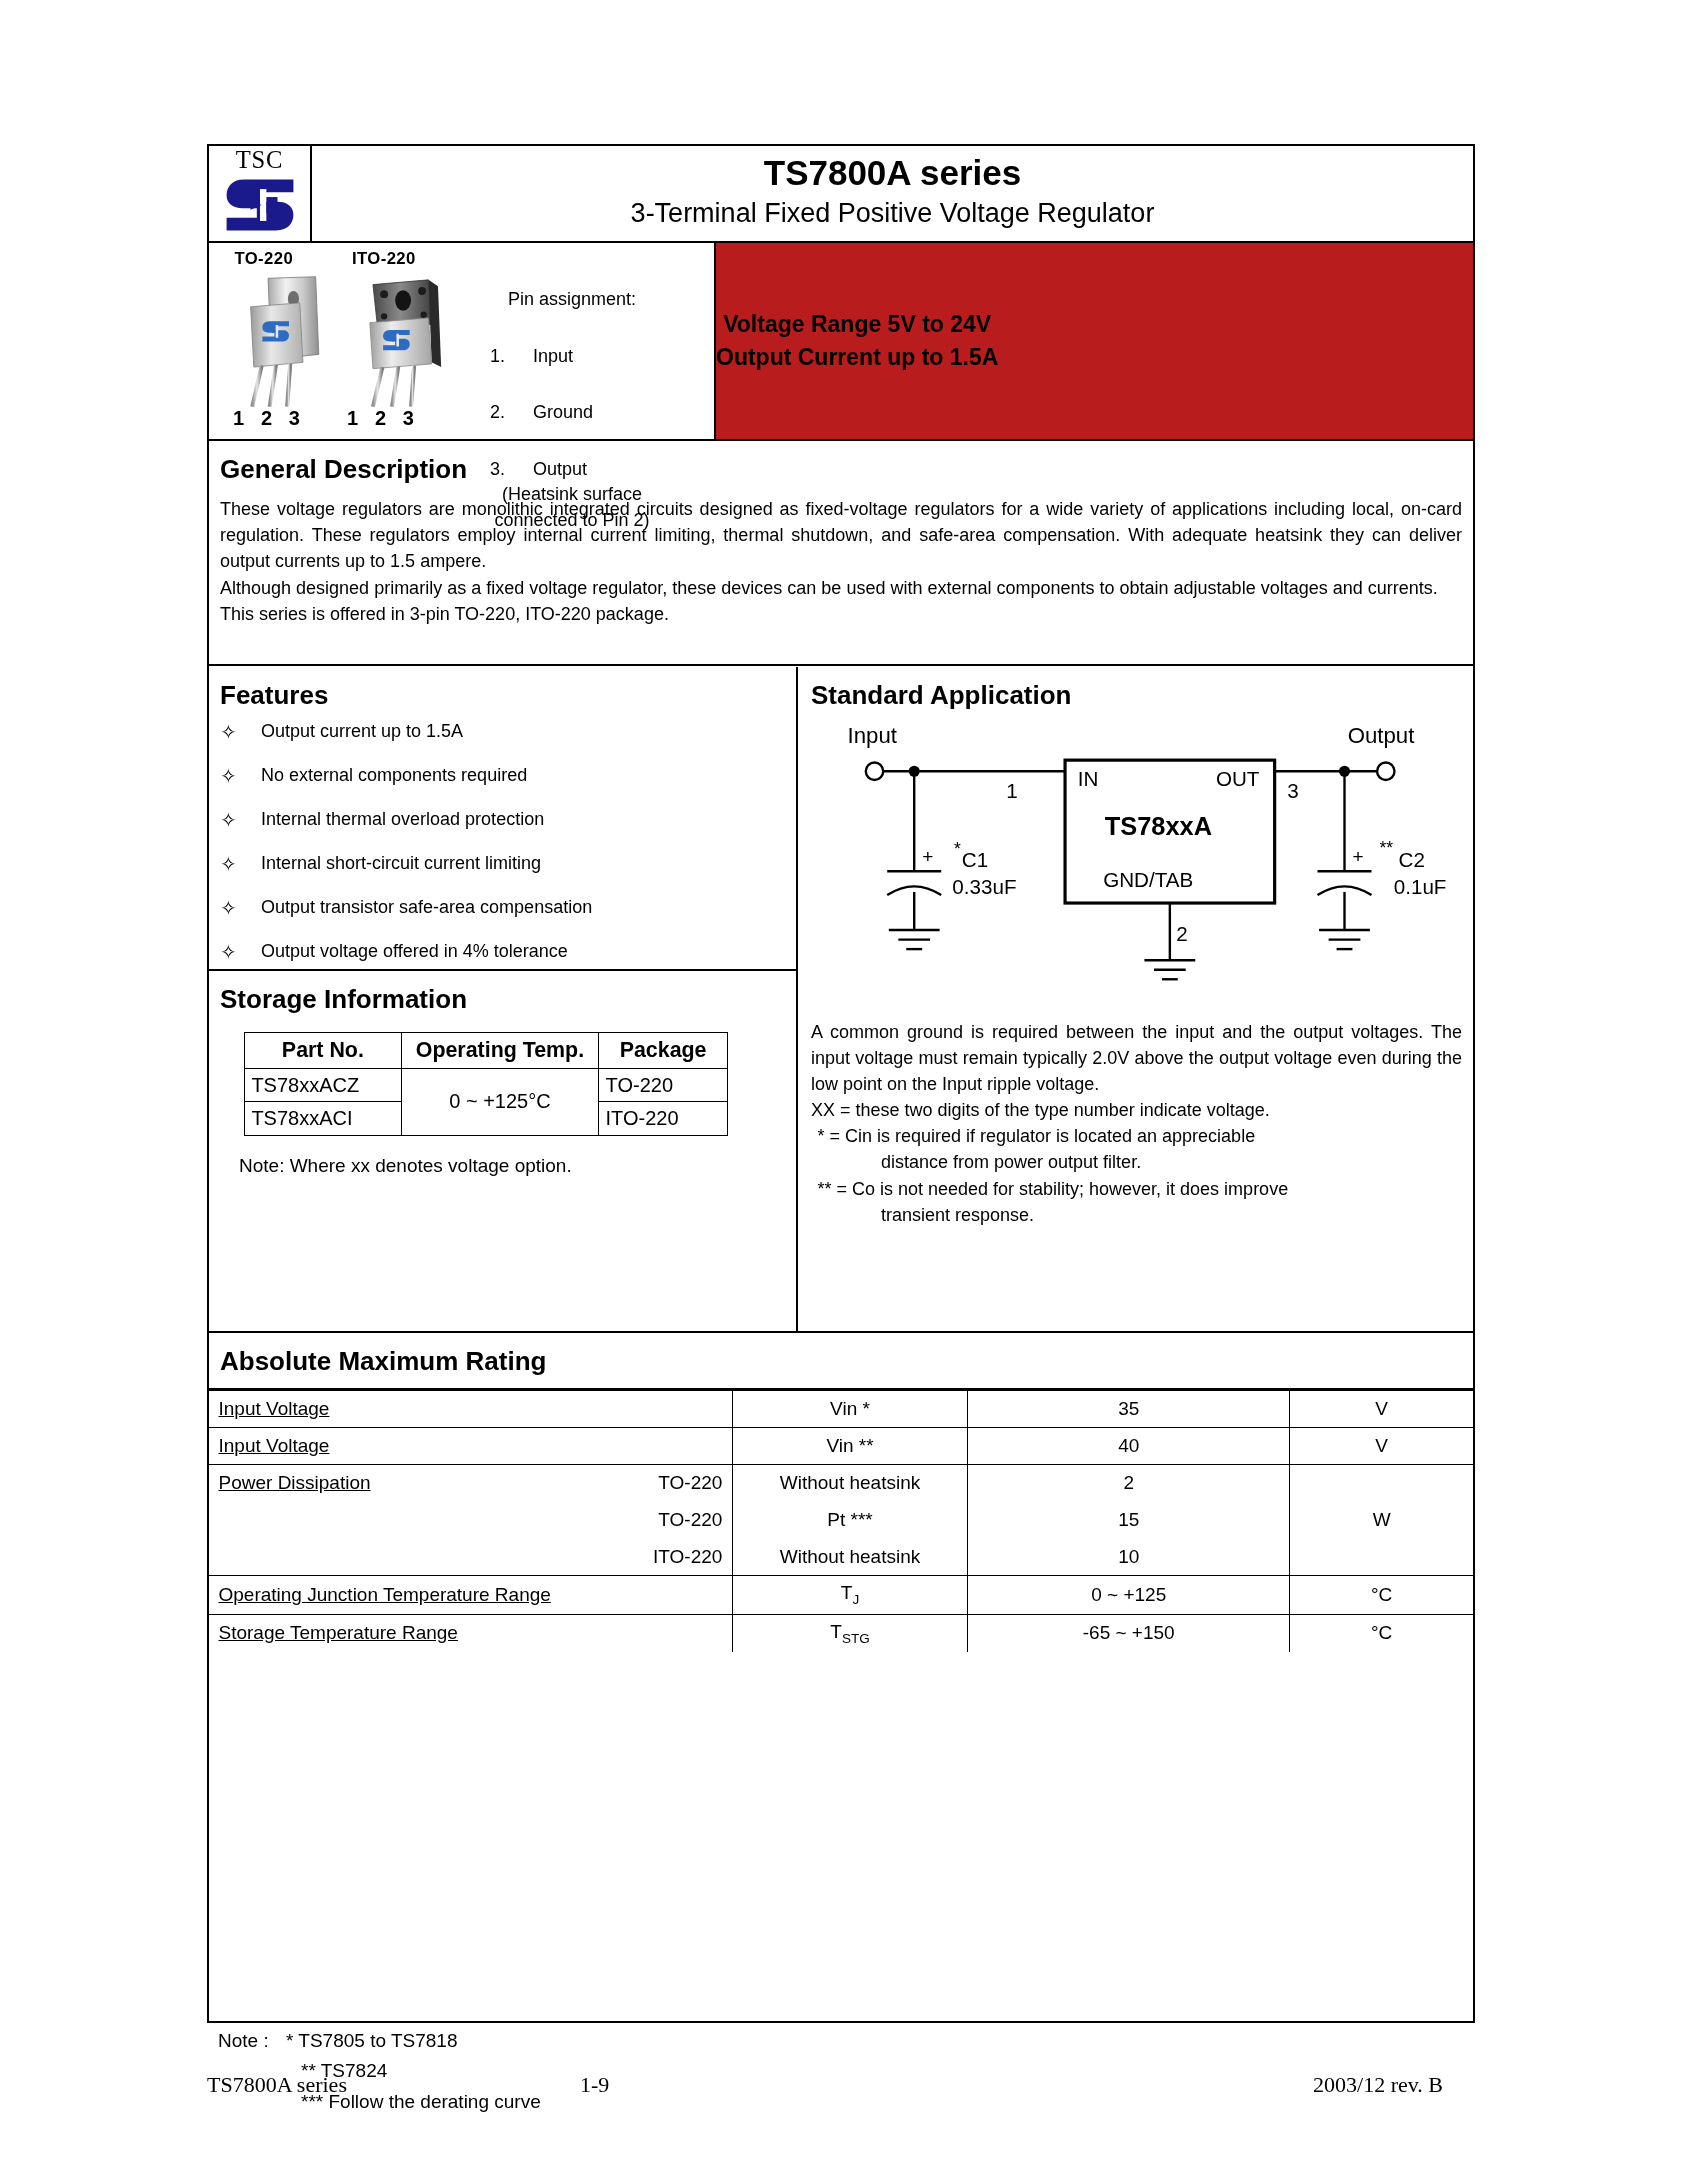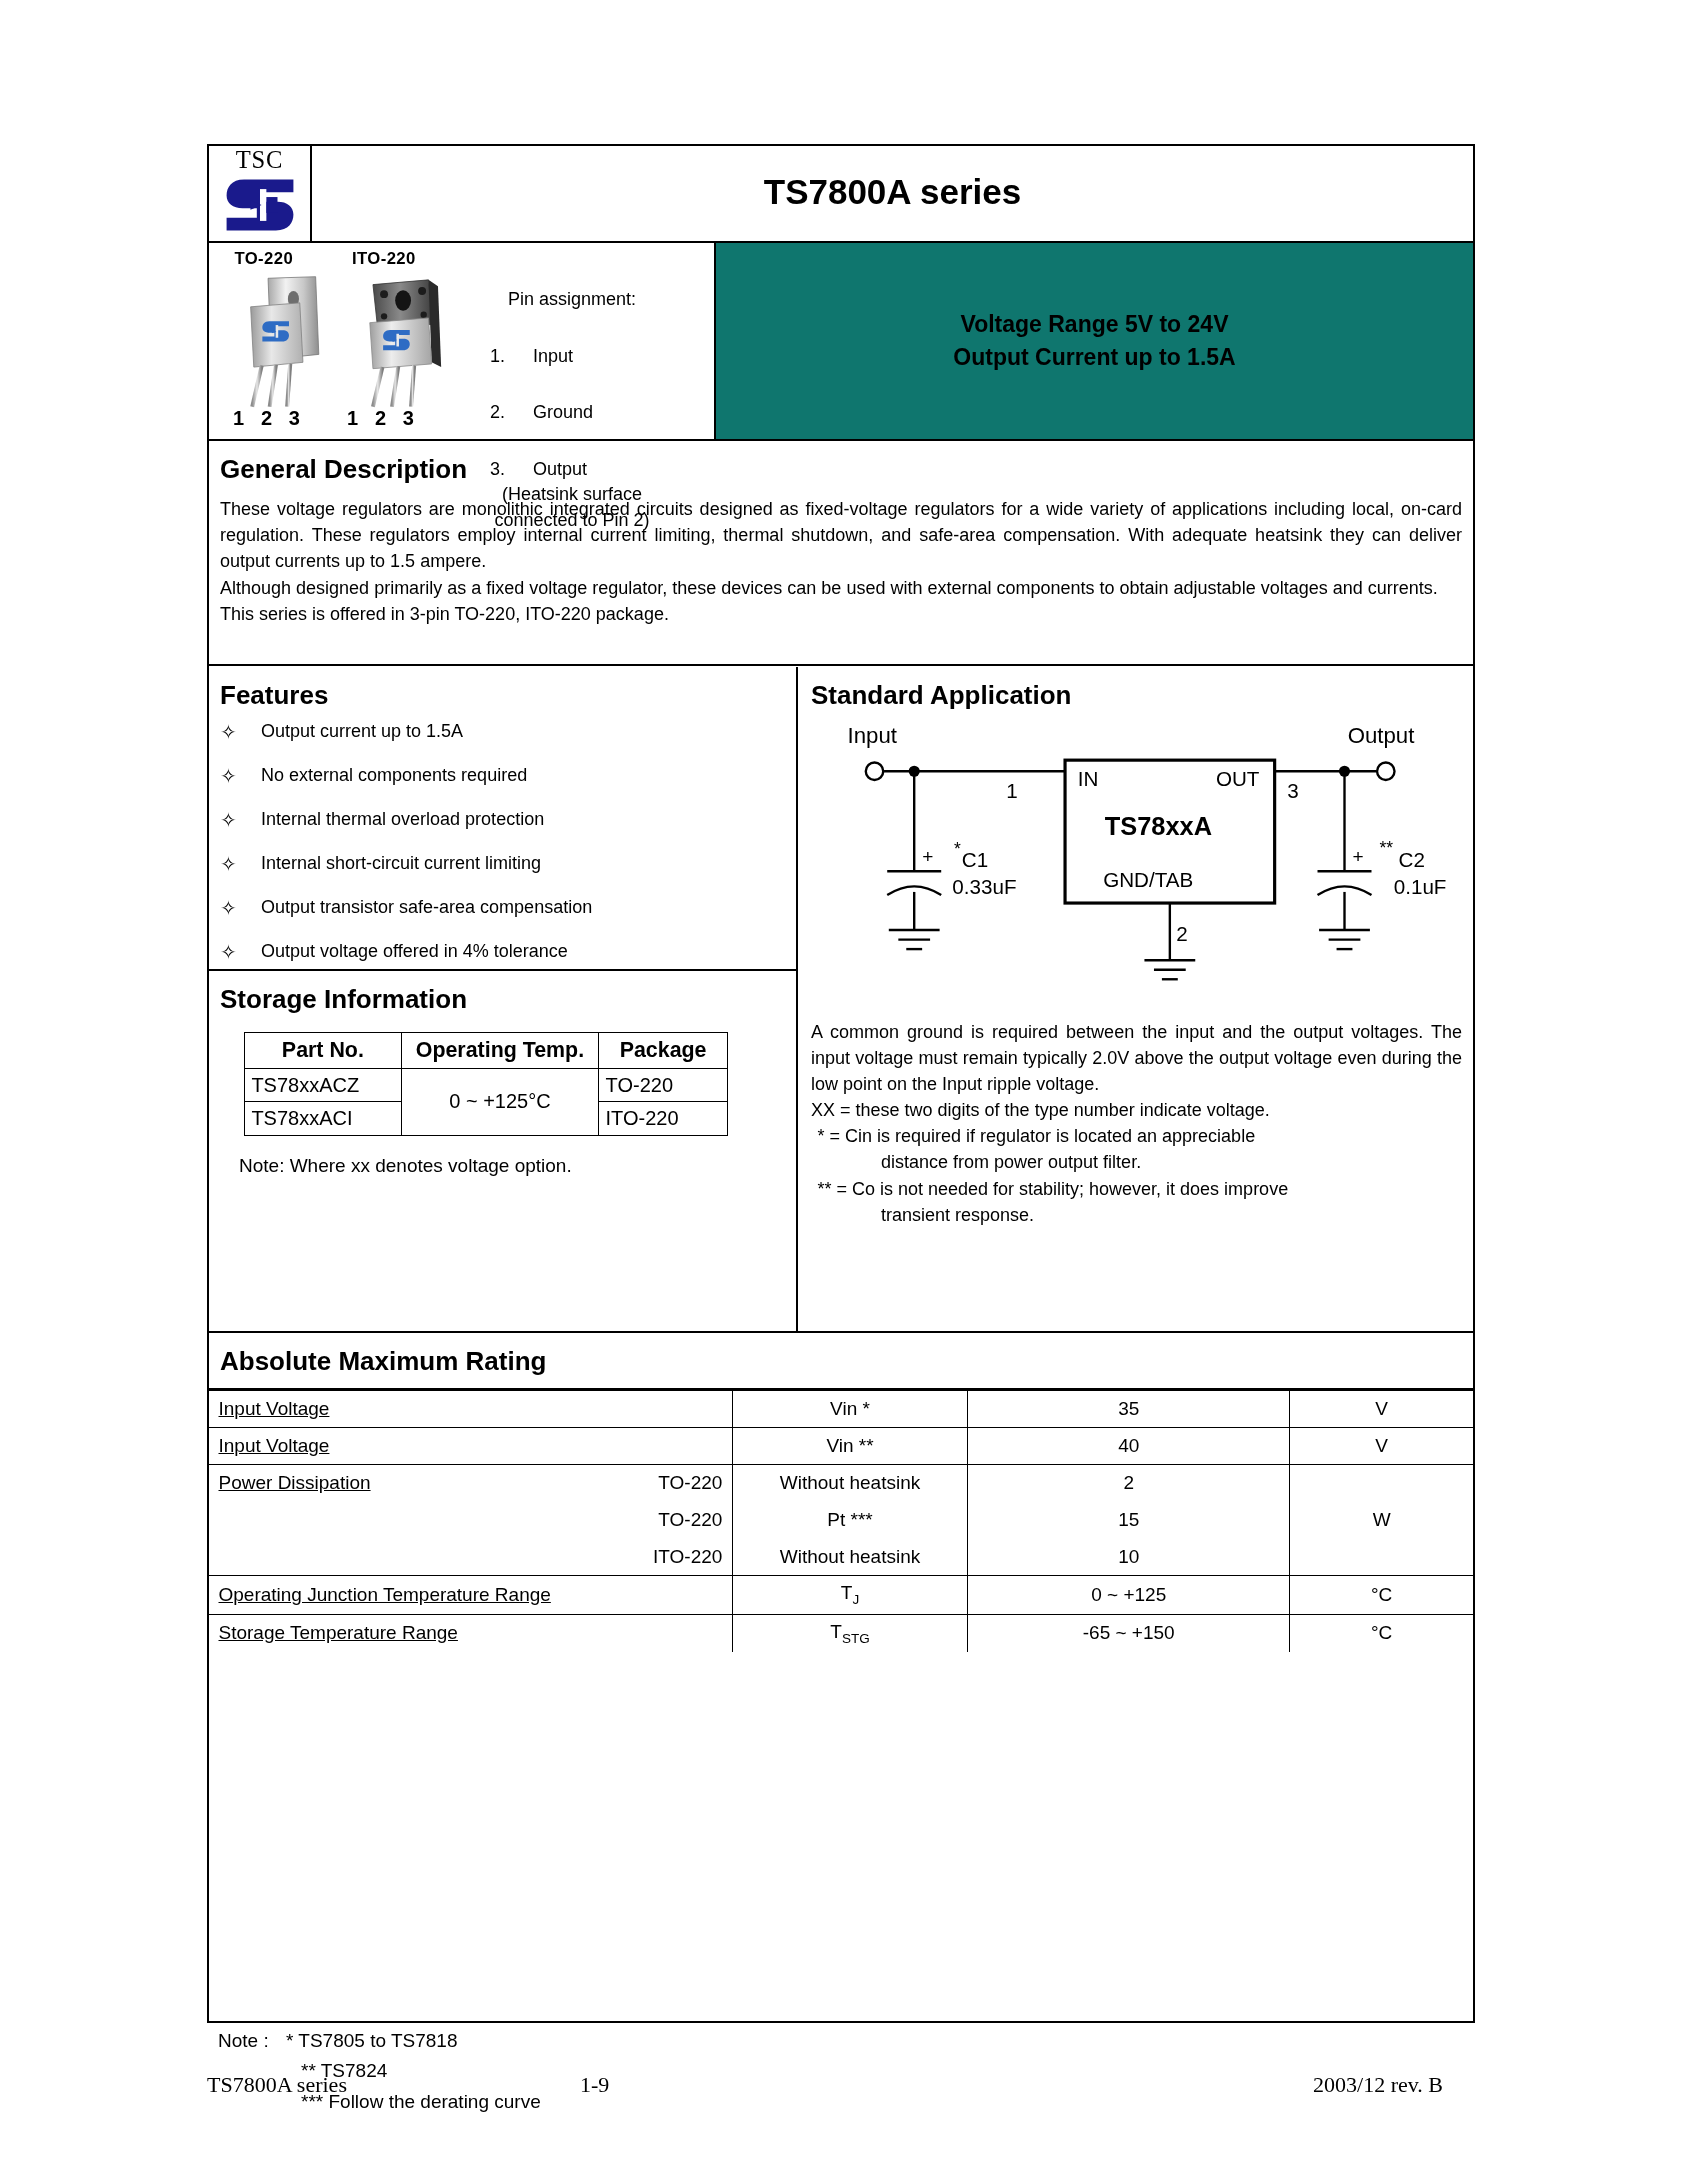--- a/index.html
+++ b/index.html
@@ -135,24 +135,24 @@
   .pin-assign .pa-row {
     display: block;
     text-align: left;
     padding-left: 49px;
     margin-top: 31px;
   }
   .pin-assign .pa-num { display: inline-block; width: 43px; }
 
   .gray-box {
     flex: 1;
-    background: #0f766e;
+    background: #b91c1c;
     display: flex;
     align-items: center;
-    justify-content: center;
+    justify-content: flex-start;
     text-align: center;
   }
   .gray-box .gb-text {
     font-size: 23px;
     font-weight: bold;
     line-height: 1.42;
   }
 
   
   .gendesc {
@@ -333,20 +333,21 @@
         <div class="logo-tsc">TSC</div>
         <svg class="logo-mark" viewBox="0 0 88 80">
           <path d="M72 8 H24 C8 8 2 18 2 28 C2 38 10 44 22 44 H40 V56 H2 V72 H64 C80 72 86 62 86 52 C86 42 78 36 66 36 H48 V24 H86 V8 Z" fill="#1a1a8c"></path>
           <path d="M44 20 L44 60 L52 60 L52 20 Z" fill="#ffffff"></path>
           <path d="M32 34 L46 40 L32 46 Z" fill="#1a1a8c"></path>
           <path d="M52 30 L66 30 L66 50 L52 50 Z" fill="#1a1a8c"></path>
         </svg>
       </div>
       <div class="title-cell">
         <div class="doc-title">TS7800A series</div>
+        <div class="doc-subtitle">3-Terminal Fixed Positive Voltage Regulator</div>
       </div>
     </div>
 
     <div class="pkg-band">
       <div class="pkg-left">
 
         <div class="pkg-label l1">TO-220</div>
         <div class="pkg-label l2">ITO-220</div>
 
         <svg class="pkg-img" style="left:20.6px; top:32px;" width="111" height="135" viewBox="0 0 140 170">

